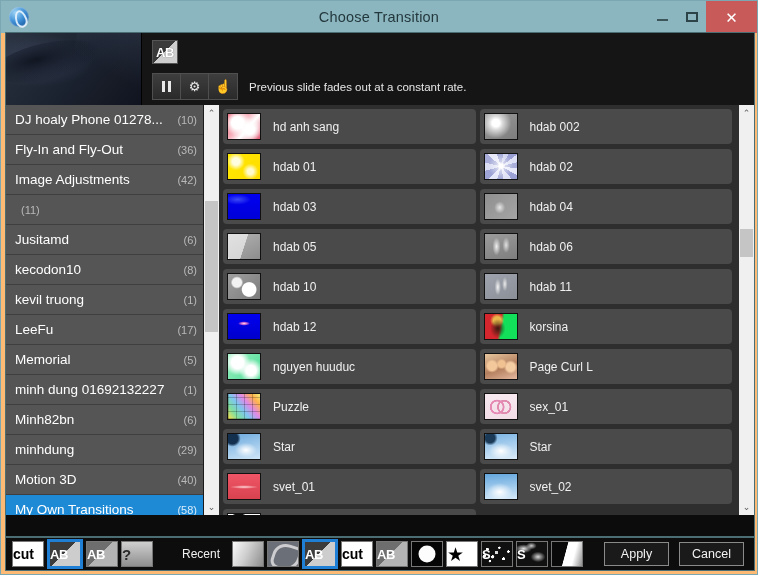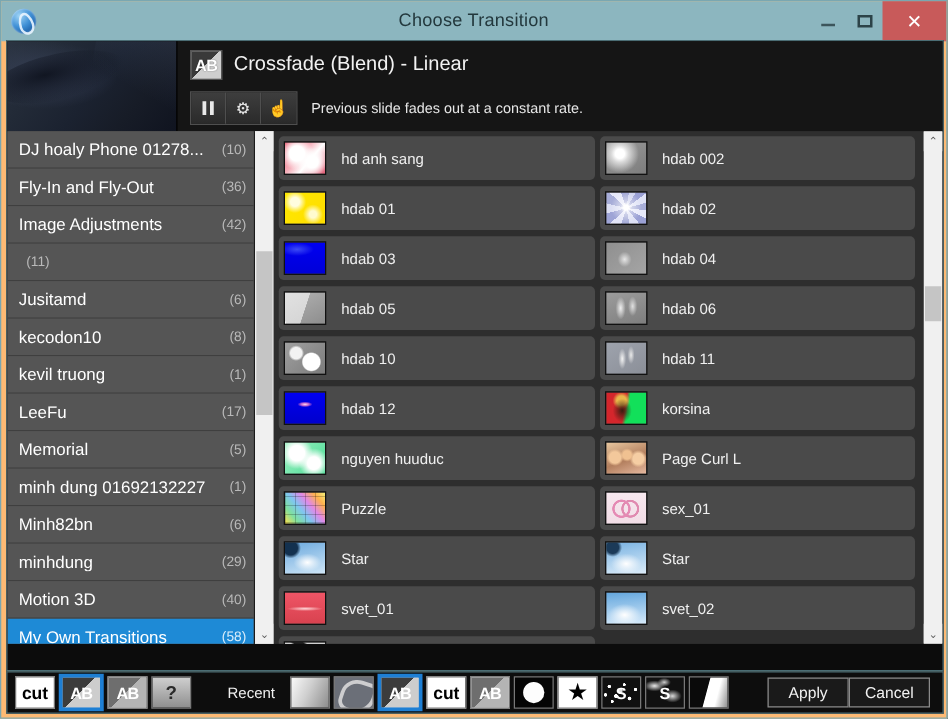--- a/index.html
+++ b/index.html
@@ -318,21 +318,21 @@
     padding: 0 6px;
   }
   .tgroup { display: flex; align-items: center; }
   .tbtn {
     width: 32px; height: 26px;
     margin-right: 3px;
     border: 1px solid #777;
     background: #d9d9d9;
     position: relative;
     overflow: hidden;
-    display: flex; align-items: center; justify-content: center;
+    display: flex; align-items: center; justify-content: flex-start;
     flex: none;
   }
   .tbtn.sel {
     outline: 3px solid #1e7fd4;
     outline-offset: -1px;
     border-color: #1e7fd4;
     margin-right: 5px;
     margin-left: 2px;
   }
   .tbtn-cut {
@@ -425,20 +425,21 @@
   }
   #recent-label {
     color: #f0f0f0;
     font-size: 12px;
     margin: 0 12px 0 26px;
     flex: none;
   }
   #action-group {
     margin-left: auto;
     display: flex;
+    gap: 10px;
     padding-right: 4px;
     padding-left: 12px;
   }
   .abtn {
     width: 65px; height: 24px;
     background: #1a1a1a;
     border: 1px solid #8a8a8a;
     color: #f2f2f2;
     font-size: 12.5px;
     display: flex; align-items: center; justify-content: center;
@@ -469,21 +470,20 @@
 
   <div id="body-area">
 
     <div id="header">
       <div id="preview-thumb"></div>
       <div id="header-info">
         <div id="trans-title-row">
           <div class="ab-icon">
             <span>AB</span>
           </div>
-          <div id="trans-title">Crossfade (Blend) - Linear</div>
         </div>
         <div id="controls-row">
           <div id="playback-group">
             <div class="pbtn">
               <span class="pause">
                   <i></i>
                   <i></i>
                 </span>
             </div>
             <div class="pbtn">

